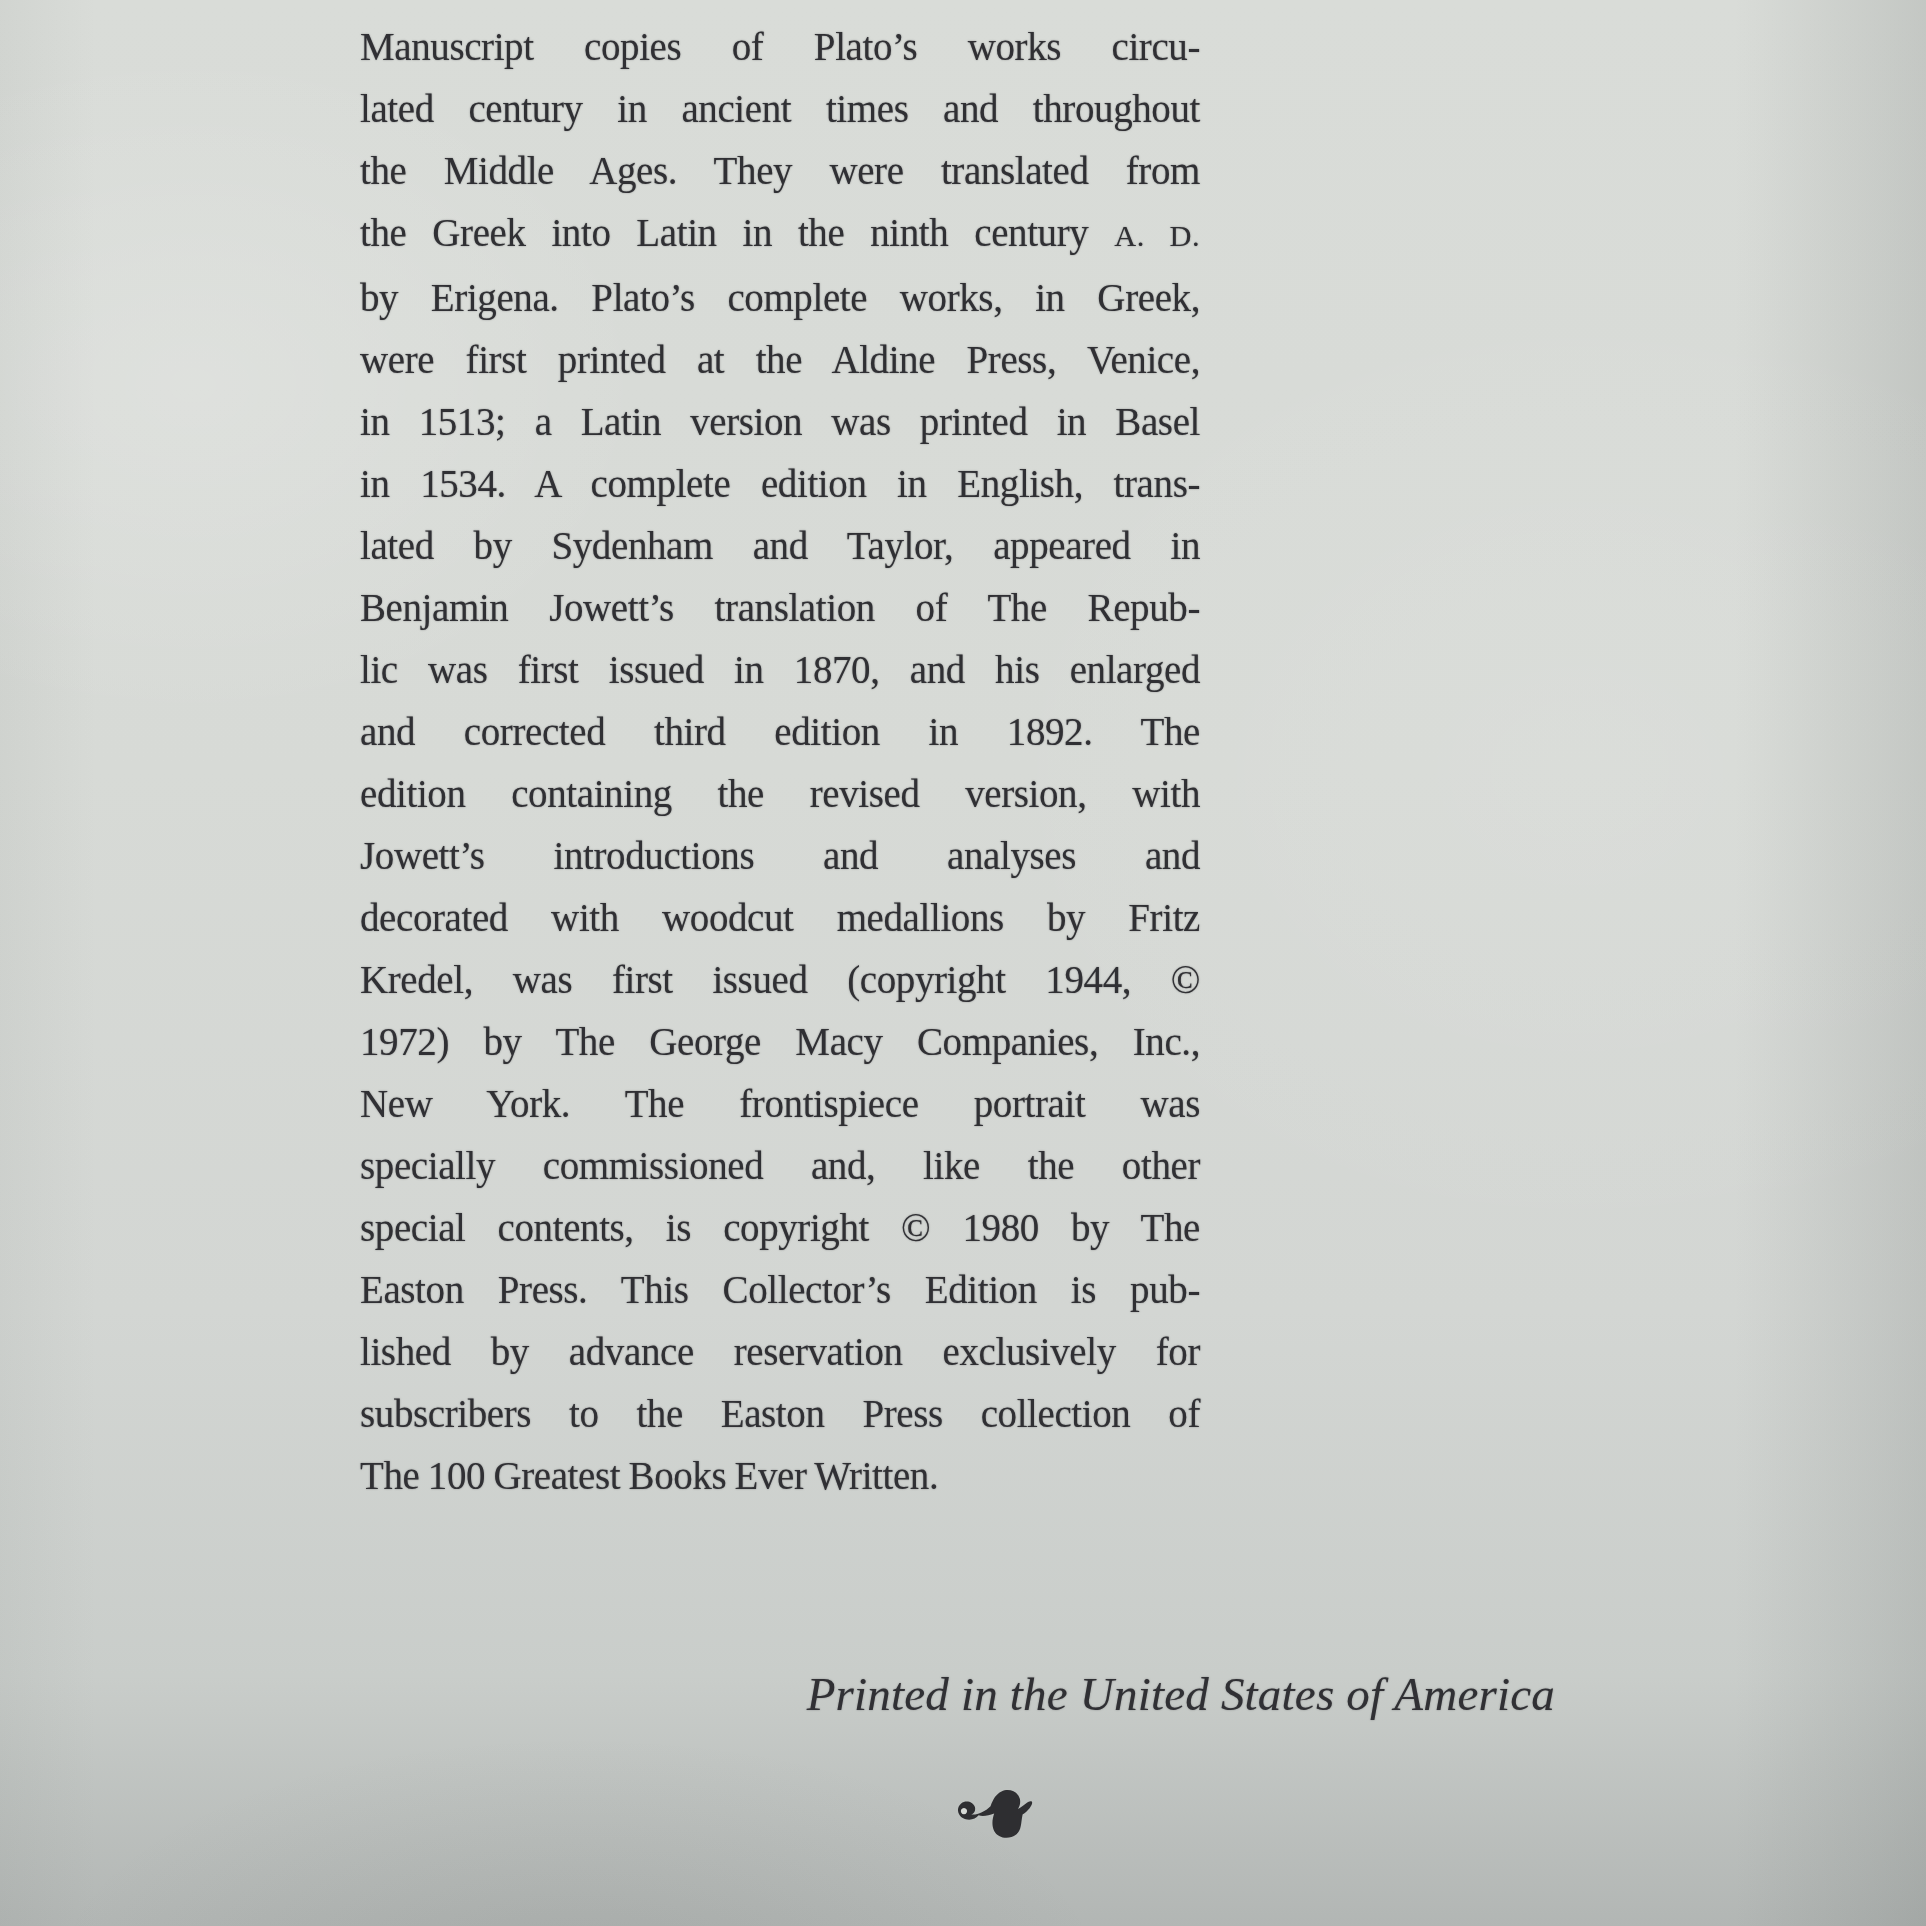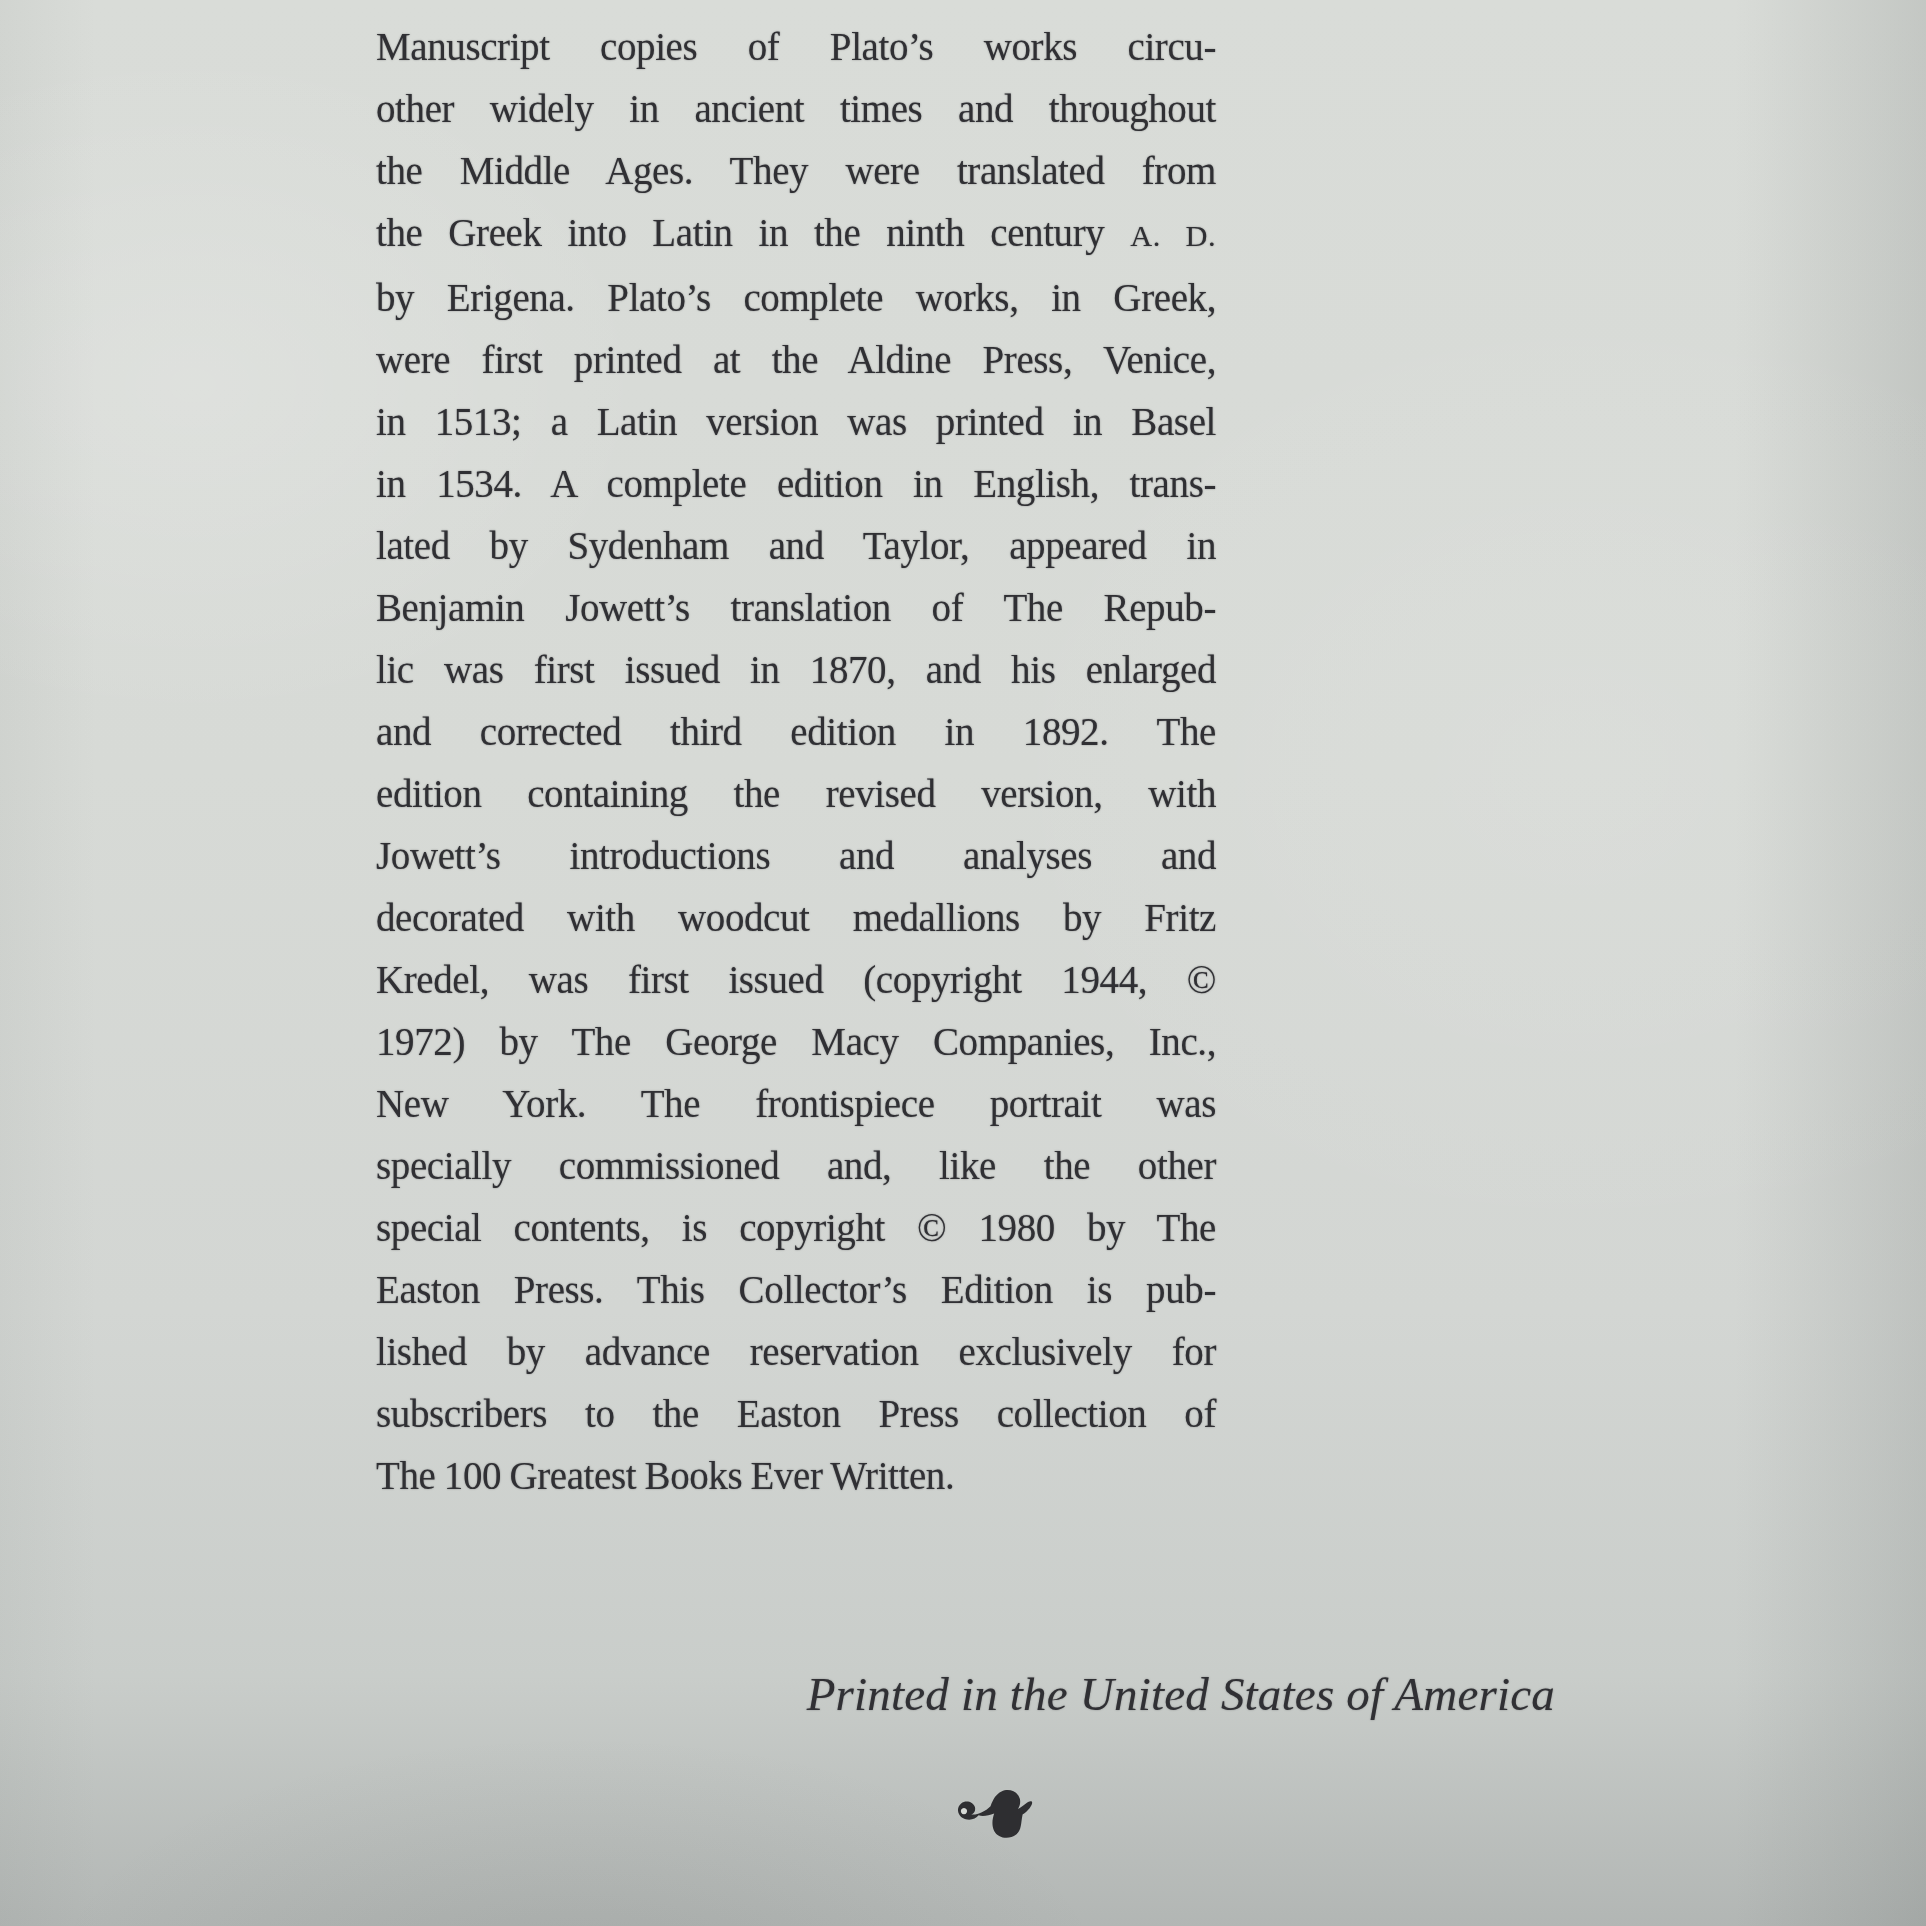--- a/index.html
+++ b/index.html
@@ -12,21 +12,21 @@
       radial-gradient(ellipse 752px 554px at 10% 20%, rgba(255,255,255,0.16), rgba(255,255,255,0) 62%),
       radial-gradient(ellipse 990px 792px at 82% 40%, rgba(255,255,255,0.08), rgba(255,255,255,0) 65%),
       radial-gradient(ellipse 891px 416px at 30% 103%, rgba(70,74,72,0.10), rgba(70,74,72,0) 60%),
       linear-gradient(90deg, rgba(118,124,120,0.08) 0%, rgba(118,124,120,0) 5%, rgba(118,124,120,0) 90%, rgba(84,90,88,0.16) 100%),
       linear-gradient(180deg, #d9dcd8 0%, #d7dad6 40%, #d3d6d3 68%, #c9cdca 87%, #b2b6b4 100%);
     font-family: "Liberation Serif", "DejaVu Serif", serif;
     color: #303034;
   }
   .text-column {
     position: absolute;
-    left: 376px;
+    left: 360px;
     top: 16px;
     width: 840px;
   }
   .line {
     font-size: 39px;
     line-height: 62px;
     letter-spacing: -0.4px;
     word-spacing: -1px;
     text-align: justify;
     text-align-last: justify;
@@ -56,21 +56,21 @@
   }
   .ornament svg { width: 100%; height: 100%; display: block; }
 </style>
 </head>
 <body>
 
 <div class="page">
 
   <div class="text-column">
       <div class="line"><span>Manuscript copies of Plato’s works circu-</span></div>
-      <div class="line"><span>other widely in ancient times and throughout</span></div>
+      <div class="line"><span>lated century in ancient times and throughout</span></div>
       <div class="line"><span>the Middle Ages. They were translated from</span></div>
       <div class="line"><span>the Greek into Latin in the ninth century </span><span class="sc">A. D.</span></div>
       <div class="line"><span>by Erigena. Plato’s complete works, in Greek,</span></div>
       <div class="line"><span>were first printed at the Aldine Press, Venice,</span></div>
       <div class="line"><span>in 1513; a Latin version was printed in Basel</span></div>
       <div class="line"><span>in 1534. A complete edition in English, trans-</span></div>
       <div class="line"><span>lated by Sydenham and Taylor, appeared in</span></div>
       <div class="line"><span>Benjamin Jowett’s translation of </span><span class="i">The Repub-</span></div>
       <div class="line"><span class="i">lic</span><span> was first issued in 1870, and his enlarged</span></div>
       <div class="line"><span>and corrected third edition in 1892. The</span></div>

